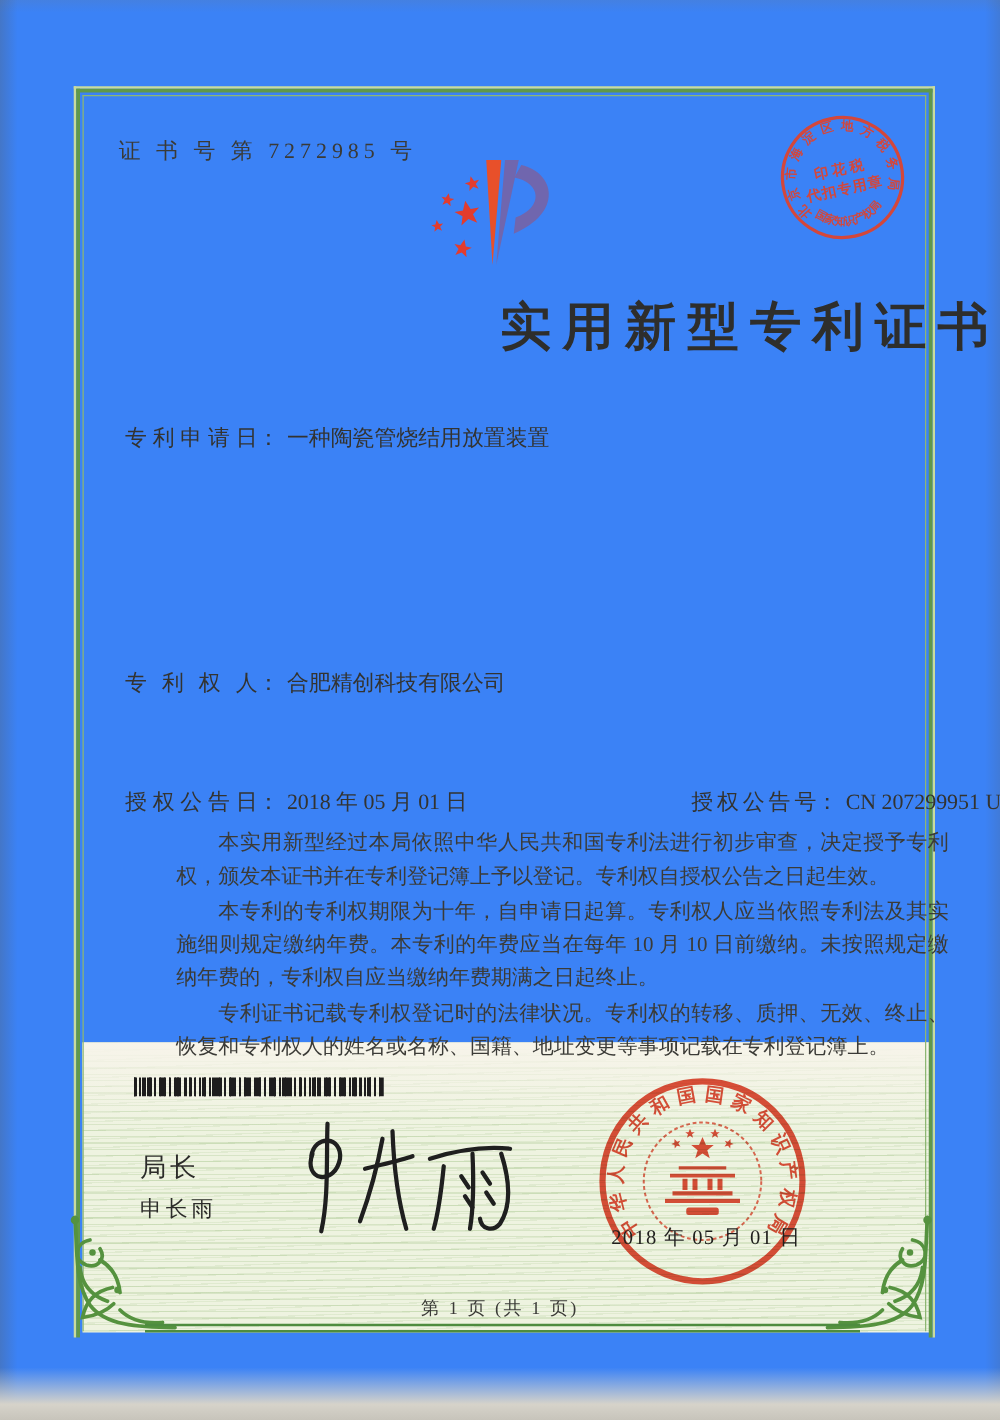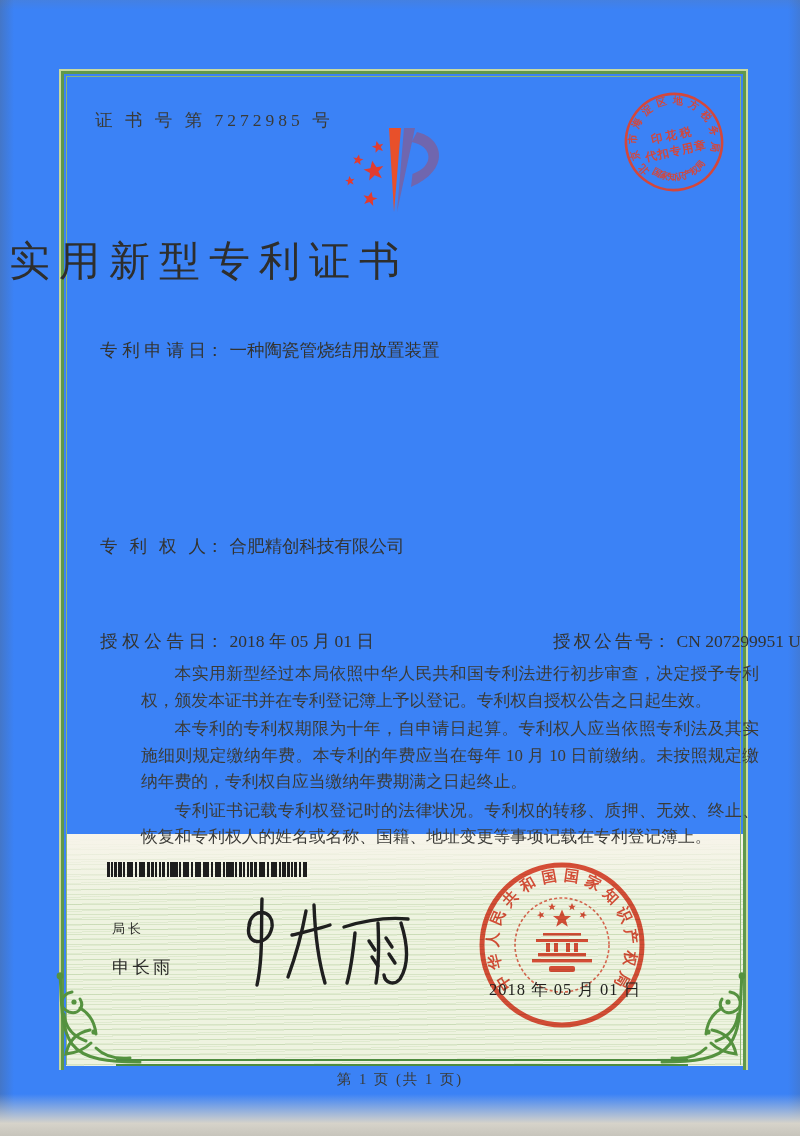--- a/index.html
+++ b/index.html
@@ -33,52 +33,52 @@
                background:linear-gradient(180deg, #f7f4ea, rgba(247,244,234,0)); }
   .bottom-rule { position:absolute; left:116px; top:1059px; width:572px; height:7px;
                  border-top:2px solid #4e8c3f; border-bottom:2px solid #4e8c3f; }
   .flourish { position:absolute; top:972px; width:92px; height:100px; }
   .flourish.left  { left:50px; }
   .flourish.right { left:660px; transform:scaleX(-1); }
 
   .cert-no { position:absolute; left:95px; top:108px; font-size:17.5px; color:#3a3a36;
              letter-spacing:4px; }
   .logo { position:absolute; left:338px; top:122px; }
-  .title { position:absolute; left:0; top:234px; width:800px; text-align:left;
-           font-size:41px; font-weight:400; letter-spacing:9px; color:#2e2e2c;
+  .title { position:absolute; left:0; top:234px; width:800px; text-align:right;
+           font-size:41px; font-weight:700; letter-spacing:9px; color:#2e2e2c;
            text-indent:9px; }
 
   .row { position:absolute; left:100px; font-size:17.5px; color:#333330; white-space:nowrap; }
   .lbl { display:inline-block; width:106px; text-align:justify; text-align-last:justify; }
   .colon { display:inline-block; margin-right:6px; }
   .val-block { display:inline-block; vertical-align:top; white-space:normal; width:470px; }
   .grant-right { position:absolute; left:453px; top:0; white-space:nowrap; }
   .grant-right .lbl { width:100px; }
 
   .paras { position:absolute; left:95px; top:661px; width:618px; font-size:16.8px;
            line-height:26.5px; color:#3b3b37; text-align:justify;margin-left:46px; }
   .paras p { text-indent:2em; margin-bottom:2px; }
 
   .barcode { position:absolute; left:107px; top:862px; width:200px; height:15px;
              background:
                repeating-linear-gradient(90deg,#1d1d1d 0 2px, rgba(0,0,0,0) 2px 4px),
                repeating-linear-gradient(90deg,#1d1d1d 0 1px, rgba(0,0,0,0) 1px 7px),
                repeating-linear-gradient(90deg,#1d1d1d 0 3px, rgba(0,0,0,0) 3px 11px); }
 
-  .signer-title { position:absolute; left:112px; top:920px; font-size:13px; color:#2c2c2a; letter-spacing:3px; }
+  .signer-title { position:absolute; left:112px; top:920px; font-size:21px; color:#2c2c2a; letter-spacing:3px; }
   .signer-name  { position:absolute; left:112px; top:955px; font-size:17.5px; color:#2c2c2a; letter-spacing:3px; }
   .signature { position:absolute; left:228px; top:893px; }
 
   .tax-stamp { position:absolute; left:608px; top:76px; transform:rotate(-12deg); opacity:.92; }
   .office-seal { position:absolute; left:472px; top:850px; mix-blend-mode:multiply; opacity:.92; }
   .seal-date { position:absolute; left:489px; top:979px; font-size:16.5px; color:#1f1f1d;
                letter-spacing:1px; z-index:6; }
 
   .footer { position:absolute; left:0; top:1037px; width:800px; text-align:center;
-            font-size:14.5px; color:#3a3a36; letter-spacing:2px;margin-top:33px; }
+            font-size:14.5px; color:#3a3a36; letter-spacing:2px; }
 
   svg text { font-family:"Liberation Serif","DejaVu Serif",serif; }
 </style>
 </head>
 <body>
 
 <div class="page">
 
   <div class="band-fade"></div>
   <div class="band"></div>

